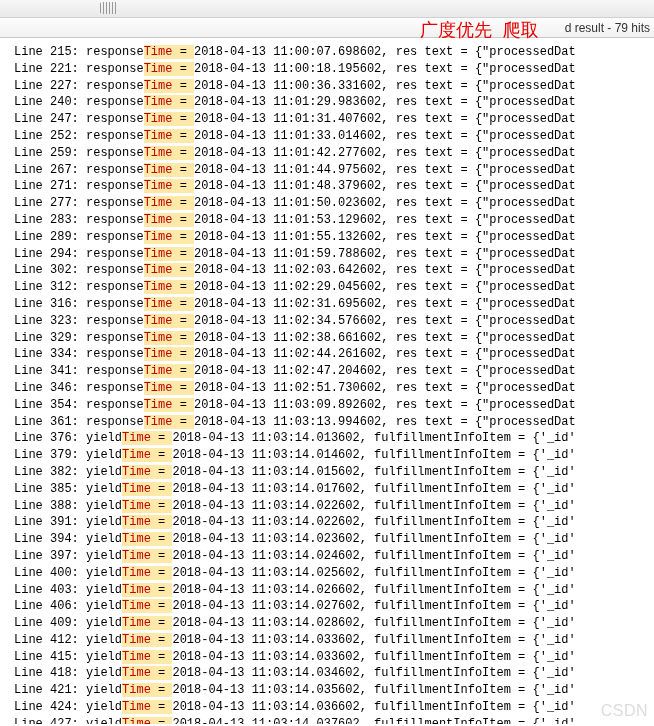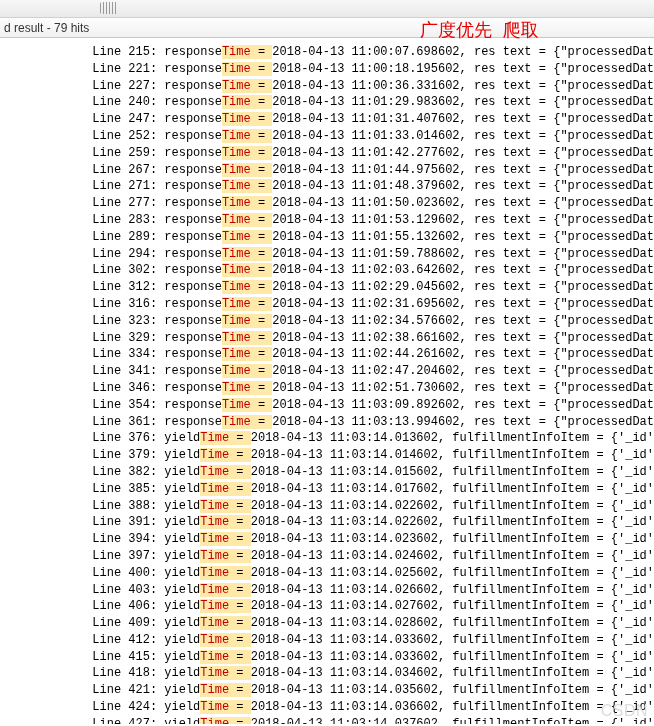--- a/index.html
+++ b/index.html
@@ -29,20 +29,21 @@
   }
   .header {
     background: linear-gradient(#fdfdfd, #f1f1f1);
     border-bottom: 1px solid #c8c8c8;
     padding: 3px 4px;
     font-family: "Segoe UI", Tahoma, sans-serif;
     font-size: 12px;
     color: #333;
     height: 20px;
     line-height: 14px;
+    text-align: right;
   }
   .annotation {
     position: absolute;
     top: 18px;
     left: 420px;
     font-family: Liberation Mono, monospace;
     font-size: 18px;
     color: #e60000;
     font-weight: normal;
     pointer-events: none;
@@ -53,21 +54,20 @@
     white-space: pre;
     line-height: 16.8px;
     position: relative;
     overflow: hidden;
     height: 686px;
   }
   .row {
     padding-left: 14px;
     white-space: nowrap;
     color: #000;
-    text-align: right;
   }
   .hl {
     background: #ffe9a8;
     color: #c00000;
     padding: 0 0px;
   }
   .eq {
     background: #ffe9a8;
     color: #000;
   }

